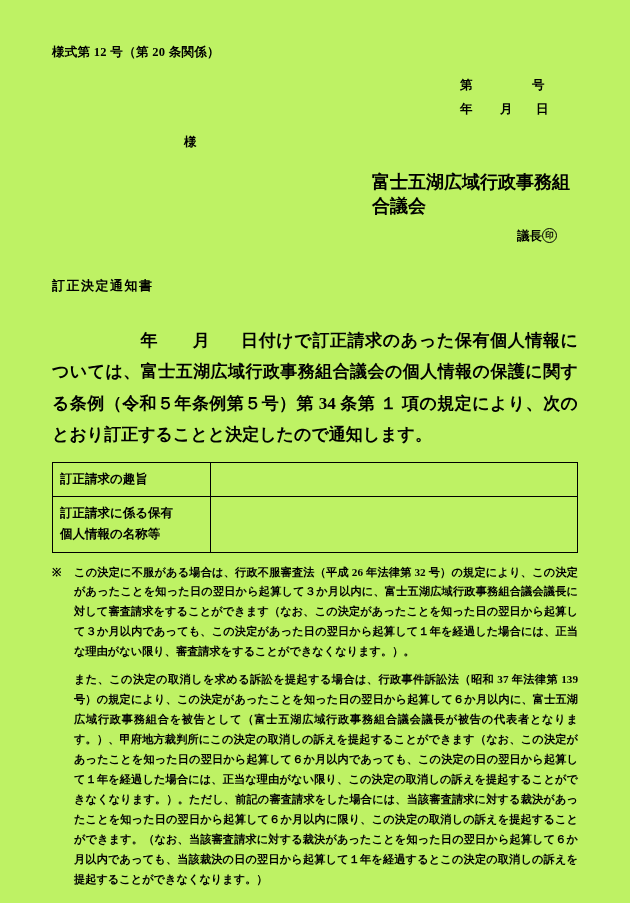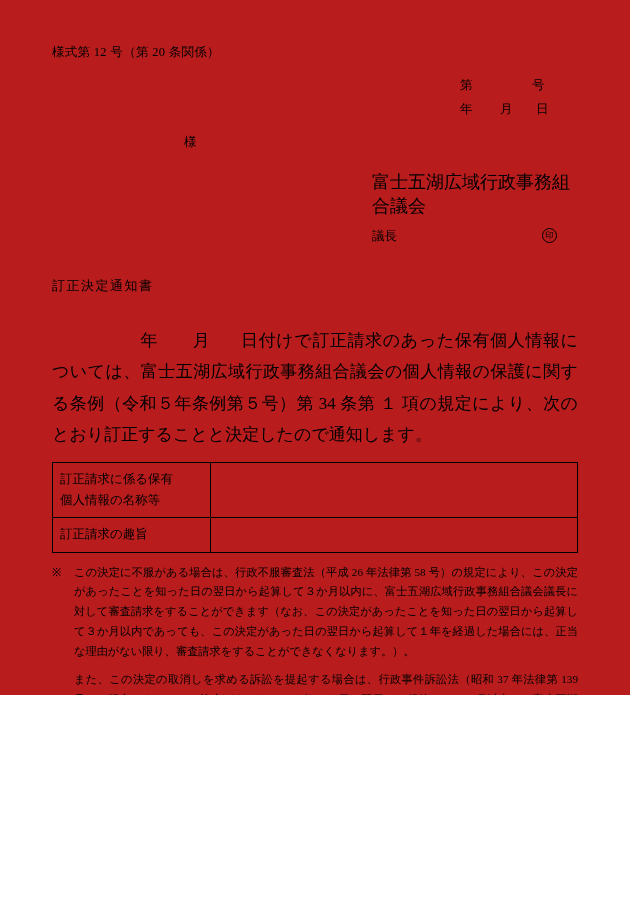--- a/index.html
+++ b/index.html
@@ -7,23 +7,24 @@
     padding: 0;
     background: #ffffff;
   }
   body {
     font-family: "Liberation Serif", "DejaVu Serif", serif;
     color: #000000;
   }
   #page {
     position: relative;
     width: 630px;
-    height: 695px;
-    background: #b91c1c;
+    height: 903px;
+    background: #bef264;
     overflow: hidden;
+    font-weight: bold;
   }
   .doc {
     position: absolute;
     left: 0;
     top: 0;
     width: 630px;
     height: 903px;
     box-sizing: border-box;
     padding: 44px 52px 10px 52px;
   }
@@ -60,21 +61,21 @@
     margin-top: 19px;
     font-size: 18px;
     padding-left: 320px;
   }
   .issuer-line2 {
     margin-top: 10px;
     font-size: 12.5px;
     padding-left: 320px;
     display: flex;
   }
-  .issuer-title { width: 170px; }
+  .issuer-title { width: 170px; text-align: right; }
   .seal {
     display: inline-block;
     border: 1px solid #000;
     border-radius: 50%;
     width: 13px;
     height: 13px;
     line-height: 12px;
     text-align: center;
     font-size: 8.5px;
     vertical-align: 1px;
@@ -165,37 +166,37 @@
 
     <div class="doc-title">訂正決定通知書</div>
 
     <div class="para">
       <span class="indent"></span><span>年</span><span class="sp-a"></span><span>月</span><span class="sp-b"></span><span>日付けで訂正請求のあった保有個人情報については、富士五湖</span><span>広域行政事務組合議会の個人情報の保護に関する条例（令和５年条例第５号）第 34 条第 １ 項の規定により、次のとおり訂正することと決定したので通知します。</span>
     </div>
 
     <table class="grid">
       <tbody>
         <tr class="row-mid">
+          <td class="lbl">訂正請求の趣旨</td>
+          <td class="val"></td>
+        </tr>
+        <tr class="row-mid">
           <td class="lbl">
             <div>訂正請求に係る保有</div>
             <div>個人情報の名称等</div>
           </td>
           <td class="val"></td>
         </tr>
-        <tr class="row-mid">
-          <td class="lbl">訂正請求の趣旨</td>
-          <td class="val"></td>
-        </tr>
       </tbody>
     </table>
 
     <div class="notes">
       <div class="note-row">
         <div class="note-mark">※</div>
         <div class="note-body">
-          <p class="ti">この決定に不服がある場合は、行政不服審査法（平成 26 年法律第 58 号）の規定により、この決定があったことを知った日の翌日から起算して３か月以内に、富士五湖広域行政事務組合議会議長に対して審査請求をすることができます（なお、この決定があったことを知った日の翌日から起算して３か月以内であっても、この決定があった日の翌日から起算して１年を経過した場合には、正当な理由がない限り、審査請求をすることができなくなります。）。</p>
+          <p class="ti">この決定に不服がある場合は、行政不服審査法（平成 26 年法律第 32 号）の規定により、この決定があったことを知った日の翌日から起算して３か月以内に、富士五湖広域行政事務組合議会議長に対して審査請求をすることができます（なお、この決定があったことを知った日の翌日から起算して３か月以内であっても、この決定があった日の翌日から起算して１年を経過した場合には、正当な理由がない限り、審査請求をすることができなくなります。）。</p>
           <p class="ti">また、この決定の取消しを求める訴訟を提起する場合は、行政事件訴訟法（昭和 37 年法律第 139 号）の規定により、この決定があったことを知った日の翌日から起算して６か月以内に、富士五湖広域行政事務組合を被告として（富士五湖広域行政事務組合議会議長が被告の代表者となります。）、甲府地方裁判所にこの決定の取消しの訴えを提起することができます（なお、この決定があったことを知った日の翌日から起算して６か月以内であっても、この決定の日の翌日から起算して１年を経過した場合には、正当な理由がない限り、この決定の取消しの訴えを提起することができなくなります。）。ただし、前記の審査請求をした場合には、当該審査請求に対する裁決があったことを知った日の翌日から起算して６か月以内に限り、この決定の取消しの訴えを提起することができます。（なお、当該審査請求に対する裁決があったことを知った日の翌日から起算して６か月以内であっても、当該裁決の日の翌日から起算して１年を経過するとこの決定の取消しの訴えを提起することができなくなります。）</p>
         </div>
       </div>
     </div>
 
   </div>
 </div>
 
 </body></html>

